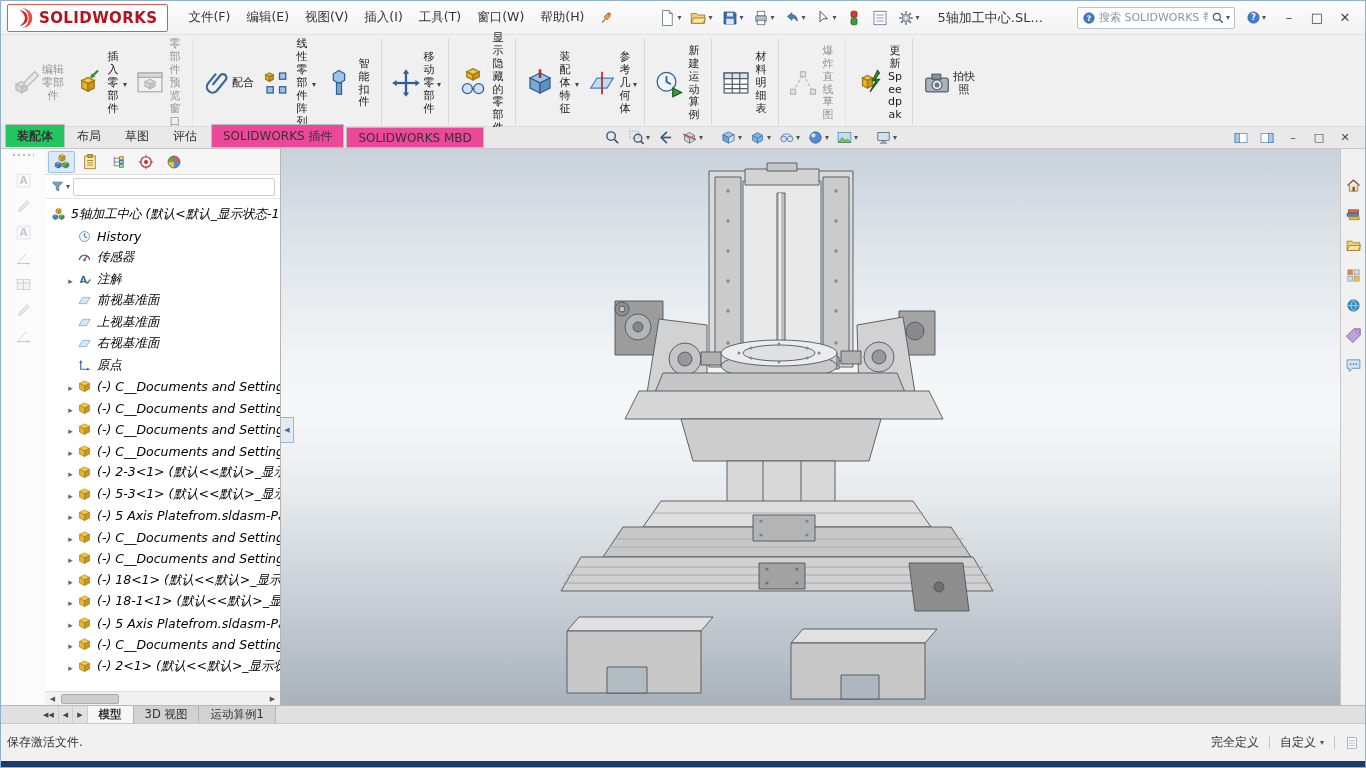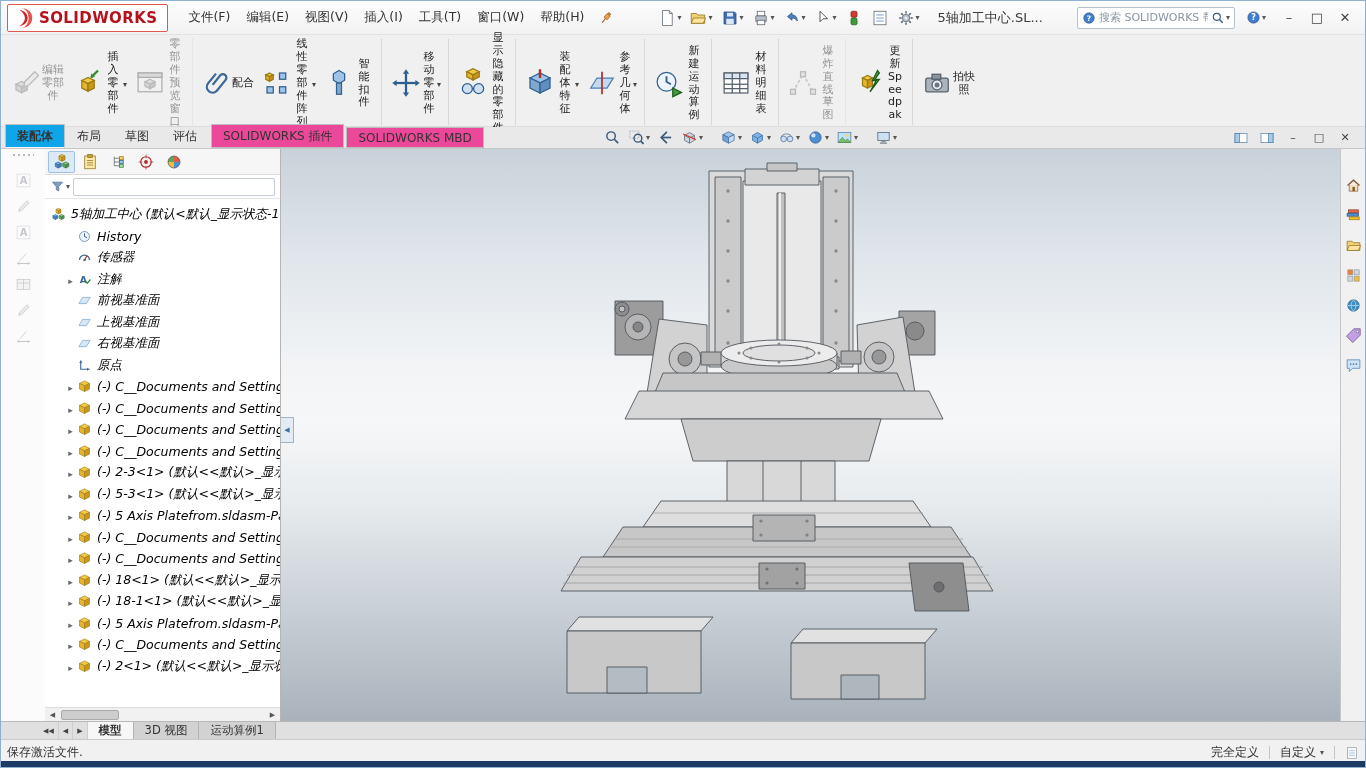--- a/index.html
+++ b/index.html
@@ -48,21 +48,21 @@
   .rbtn.disabled { filter:grayscale(1); opacity:.45; }
   .rbtn.active { background:#dde3e9; border-color:#a9b5c0; }
   .rbtn.group-end { border-right:1px solid #d8d8d8; border-top-right-radius:0; border-bottom-right-radius:0;
     padding-right:7px; margin-right:5px; }
 
   
   .tabrow { height:22px; background:#e9e9e9; border-bottom:1px solid #c6c6c6; display:flex;
     align-items:flex-end; position:relative; flex:0 0 auto; }
   .dtabs { display:flex; align-items:flex-end; padding-left:4px; }
   .dtab { padding:3px 11px 2px; font-size:12px; color:#333; border:1px solid transparent; white-space:nowrap; }
-  .dtab.active { background:#0ea5e9; border-color:#c0c0c0; border-bottom-color:#f8f8f8; font-weight:bold; }
+  .dtab.active { background:#22c55e; border-color:#c0c0c0; border-bottom-color:#f8f8f8; font-weight:bold; }
   .dtab.boxed { background:#ec4899; border-color:#bdbdbd; margin-left:2px; }
   .hud { position:absolute; left:600px; top:1px; display:flex; align-items:center; gap:1px; }
   .hudbtn { display:flex; align-items:center; padding:1px 3px; border-radius:2px; }
   .hudbtn.group-end { margin-right:10px; }
   .hicon { width:17px; height:17px; }
   .pctl { position:absolute; right:8px; top:1px; display:flex; align-items:center; gap:2px; }
   .pbtn { width:24px; height:19px; display:flex; align-items:center; justify-content:center;
     color:#444; font-size:11px; }
   .picon { width:16px; height:16px; }
 
@@ -118,22 +118,22 @@
   
   .model-tabs { height:18px; background:#e0e0e0; border-top:1px solid #b8b8b8; display:flex;
     align-items:stretch; padding-left:38px; flex:0 0 auto; }
   .mnav { display:flex; align-items:stretch; }
   .mnavbtn { display:flex; align-items:center; padding:0 4px; font-size:7px; color:#444;
     border-right:1px solid #cecece; }
   .mtabs { display:flex; align-items:stretch; }
   .mtab { display:flex; align-items:center; padding:0 11px; font-size:11.5px; color:#333;
     background:#d2d2d2; border-right:1px solid #b4b4b4; }
   .mtab.active { background:#f7f7f7; font-weight:bold; }
-  .statusbar { height:22px; background:#f1f1f1; border-top:1px solid #cacaca; display:flex;
-    align-items:flex-end; padding:0 6px; flex:0 0 auto; color:#333; }
+  .statusbar { height:38px; background:#f1f1f1; border-top:1px solid #cacaca; display:flex;
+    align-items:center; padding:0 6px; flex:0 0 auto; color:#333; }
   .sright { margin-left:auto; display:flex; align-items:center; gap:10px; }
   .sdiv { width:1px; height:13px; background:#c6c6c6; }
   .scustom { display:flex; align-items:center; gap:3px; }
   .sicon { width:14px; height:14px; opacity:.75; }
   .taskbar-strip { height:6px; background:#1c3a63; flex:0 0 auto; }
 </style>
 </head>
 <body>
 
 <svg width="0" height="0" style="position:absolute" aria-hidden="true">

